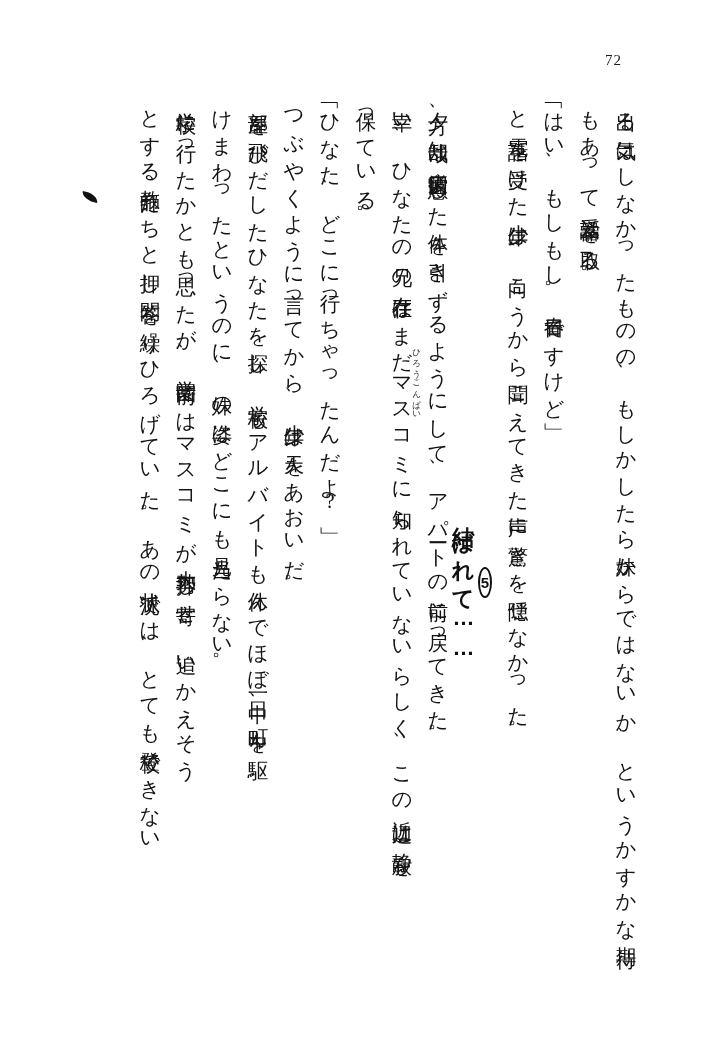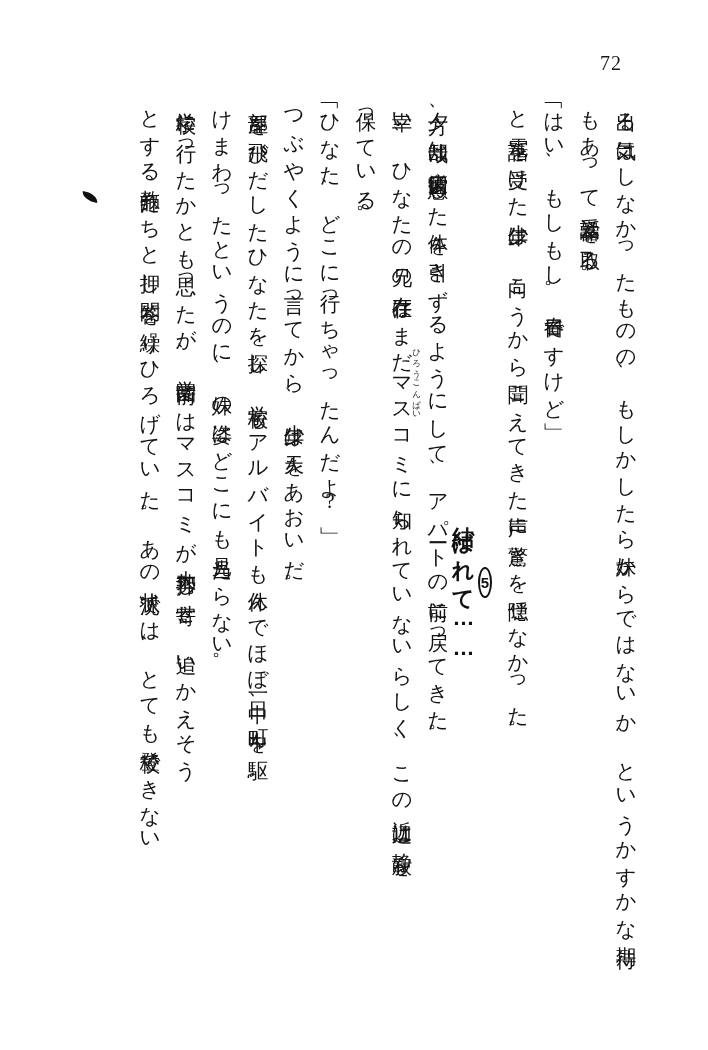--- a/index.html
+++ b/index.html
@@ -15,21 +15,21 @@
     position: relative;
     width: 708px;
     height: 1050px;
     background: #ffffff;
     overflow: hidden;
   }
   .page-number {
     position: absolute;
     top: 52px;
     right: 86px;
-    font-size: 20px;
+    font-size: 15px;
     letter-spacing: 1px;
     color: #1a1a1a;
     font-family: "Liberation Serif", "DejaVu Serif", serif;
   }
   .text-block {
     position: absolute;
     top: 96px;
     left: 88px;
     right: 72px;
     height: 880px;

